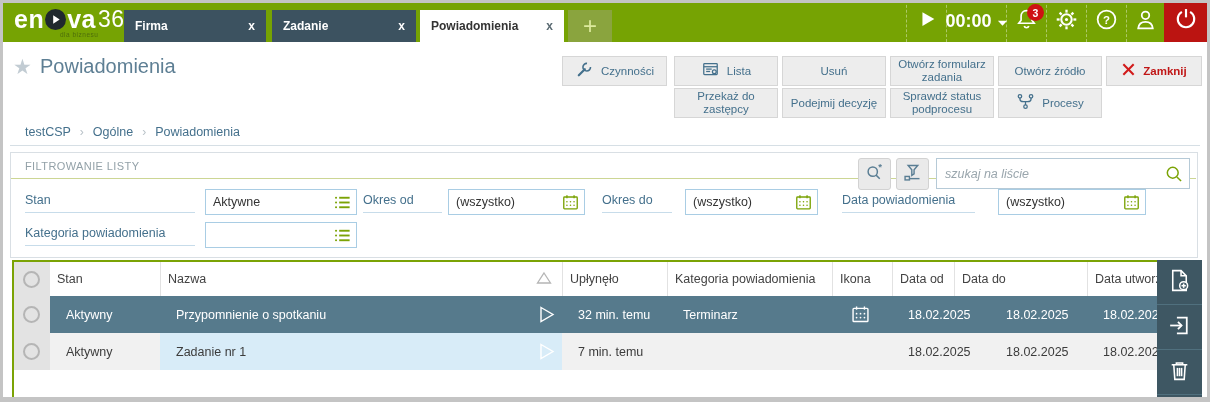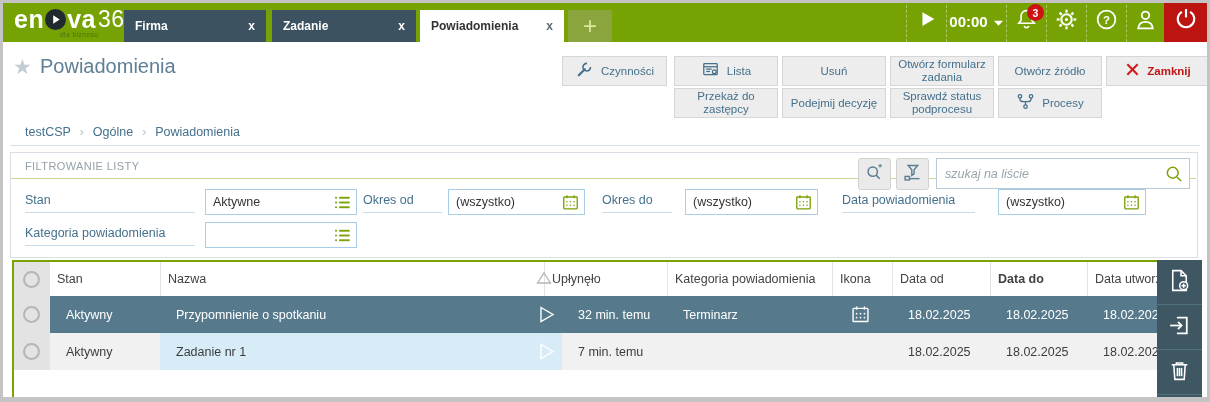--- a/index.html
+++ b/index.html
@@ -16,35 +16,35 @@
   .tab{position:absolute;top:10px;height:32px;background:#3c5260;color:#fff;font-size:12px;font-weight:bold;display:flex;align-items:center;padding-left:11px;box-sizing:border-box;cursor:pointer;}
   .tab .close{position:absolute;right:11px;font-size:12px;font-weight:bold;color:#fff;cursor:pointer;}
   .tab1{left:124px;width:142px;}
   .tab2{left:272px;width:144px;}
   .tab3{left:420px;width:144px;background:#fff;color:#333;}
   .tab3 .close{color:#5a6a72;}
   .plus-tab{position:absolute;left:568px;top:10px;width:44px;height:32px;background:#8aa43e;color:#dcea9d;font-size:24px;font-weight:normal;display:flex;align-items:center;justify-content:center;cursor:pointer;}
   .tbtn{position:absolute;top:0;height:42px;display:flex;align-items:center;justify-content:center;cursor:pointer;border-left:1px dashed rgba(255,255,255,.4);box-sizing:border-box;}
   .tbtn.search{left:866px;width:40px;}
   .tbtn.play{left:906px;width:40px;}
-  .tbtn.timer{left:946px;width:60px;color:#fff;font-size:15px;font-weight:bold;gap:5px;}
+  .tbtn.timer{left:946px;width:60px;color:#fff;font-size:18px;font-weight:bold;gap:5px;}
   .tbtn.bell{left:1006px;width:40px;}
   .tbtn.gear{left:1046px;width:40px;}
   .tbtn.help{left:1086px;width:40px;}
   .tbtn.user{left:1126px;width:38px;}
   .tbtn.power{left:1164px;width:43px;background:#bb1411;border-left:none;}
   .badge{position:absolute;left:1027px;top:4px;min-width:17px;height:17px;background:#ce1113;border-radius:50%;color:#fff;font-size:10.5px;font-weight:bold;display:flex;align-items:center;justify-content:center;z-index:2;}
 
   
   .star{position:absolute;left:13px;top:55px;font-size:21px;color:#c2ccd3;}
   .page-title{position:absolute;left:40px;top:55px;font-size:20px;color:#5e7f94;}
   .tb{position:absolute;height:30px;background:#ededed;border:1px solid #d6d6d6;box-sizing:border-box;color:#44708c;font-size:11.5px;line-height:13px;display:flex;align-items:center;justify-content:center;text-align:center;gap:7px;cursor:pointer;padding:0 4px;}
   .r1{top:56px;} .r2{top:88px;}
   .c1{left:562px;width:105px;} .c2{left:674px;width:104px;} .c3{left:782px;width:104px;}
-  .c4{left:890px;width:104px;} .c5{left:998px;width:104px;} .c6{left:1106px;width:104px;justify-content:center;}
+  .c4{left:890px;width:104px;} .c5{left:998px;width:104px;} .c6{left:1106px;width:96px;justify-content:center;}
   .tb.danger{color:#c01616;font-weight:bold;}
 
   
   .crumbs{position:absolute;left:25px;top:125px;font-size:12.5px;color:#44708c;display:flex;gap:9px;align-items:center;}
   .crumbs .sep{color:#b9c2c8;font-size:12px;}
   .crumb-line{position:absolute;left:10px;width:1190px;top:145px;border-top:1px solid #d6dfe5;}
 
   
   .fpanel{position:absolute;left:10px;top:152px;width:1188px;height:106px;border:1px solid #d9dfe4;box-sizing:border-box;background:#fff;}
   .ftitle{position:absolute;left:25px;top:160px;font-size:11px;color:#93a1a8;letter-spacing:.4px;}
@@ -64,25 +64,25 @@
   .search-icon{position:absolute;left:1164px;top:164px;cursor:pointer;}
 
   
   .t-topline{position:absolute;left:12px;top:260px;width:1145px;height:2px;background:#7ba305;}
   .t-leftline{position:absolute;left:12px;top:260px;width:2px;height:137px;background:#7ba305;}
   .gutter{position:absolute;left:14px;top:262px;width:36px;height:108px;background:#e3e3e3;}
   .radio{position:absolute;left:23px;width:17px;height:17px;border:2px solid #b5b5b5;border-radius:50%;box-sizing:border-box;background:transparent;cursor:pointer;}
   .hc{position:absolute;top:262px;height:34px;display:flex;align-items:center;padding-left:7px;box-sizing:border-box;font-size:12.5px;color:#424242;border-left:1px solid #e2e2e2;background:#fff;white-space:nowrap;overflow:hidden;cursor:pointer;}
   .col-stan{left:50px;width:110px;border-left:none;}
   .col-nazwa{left:160px;width:402px;}
-  .col-upl{left:544px;width:105px;padding-left:7px;}
+  .col-upl{left:562px;width:105px;padding-left:7px;}
   .col-kat{left:667px;width:165px;}
   .col-ikona{left:832px;width:60px;}
   .col-dod{left:892px;width:98px;}
-  .col-ddo{left:990px;width:97px;font-weight:bold;}
+  .col-ddo{left:954px;width:97px;}
   .col-dutw{left:1087px;width:70px;}
   .sorttri{position:absolute;left:536px;top:271px;cursor:pointer;}
   .rowbg{position:absolute;left:50px;width:1107px;height:37px;cursor:pointer;}
   .row1bg{top:296px;background:#567a8c;}
   .row2bg{top:333px;background:#f1f1f1;}
   .row2hl{position:absolute;left:160px;top:333px;width:402px;height:37px;background:#d8ecf8;}
   .rc{position:absolute;height:37px;display:flex;align-items:center;padding-left:16px;box-sizing:border-box;font-size:12.5px;white-space:nowrap;overflow:hidden;cursor:pointer;}
   .row1 .rc,.rc.w{color:#fff;}
   .rc.d{color:#3c3c3c;}
   .rtop1{top:296px;} .rtop2{top:333px;}

